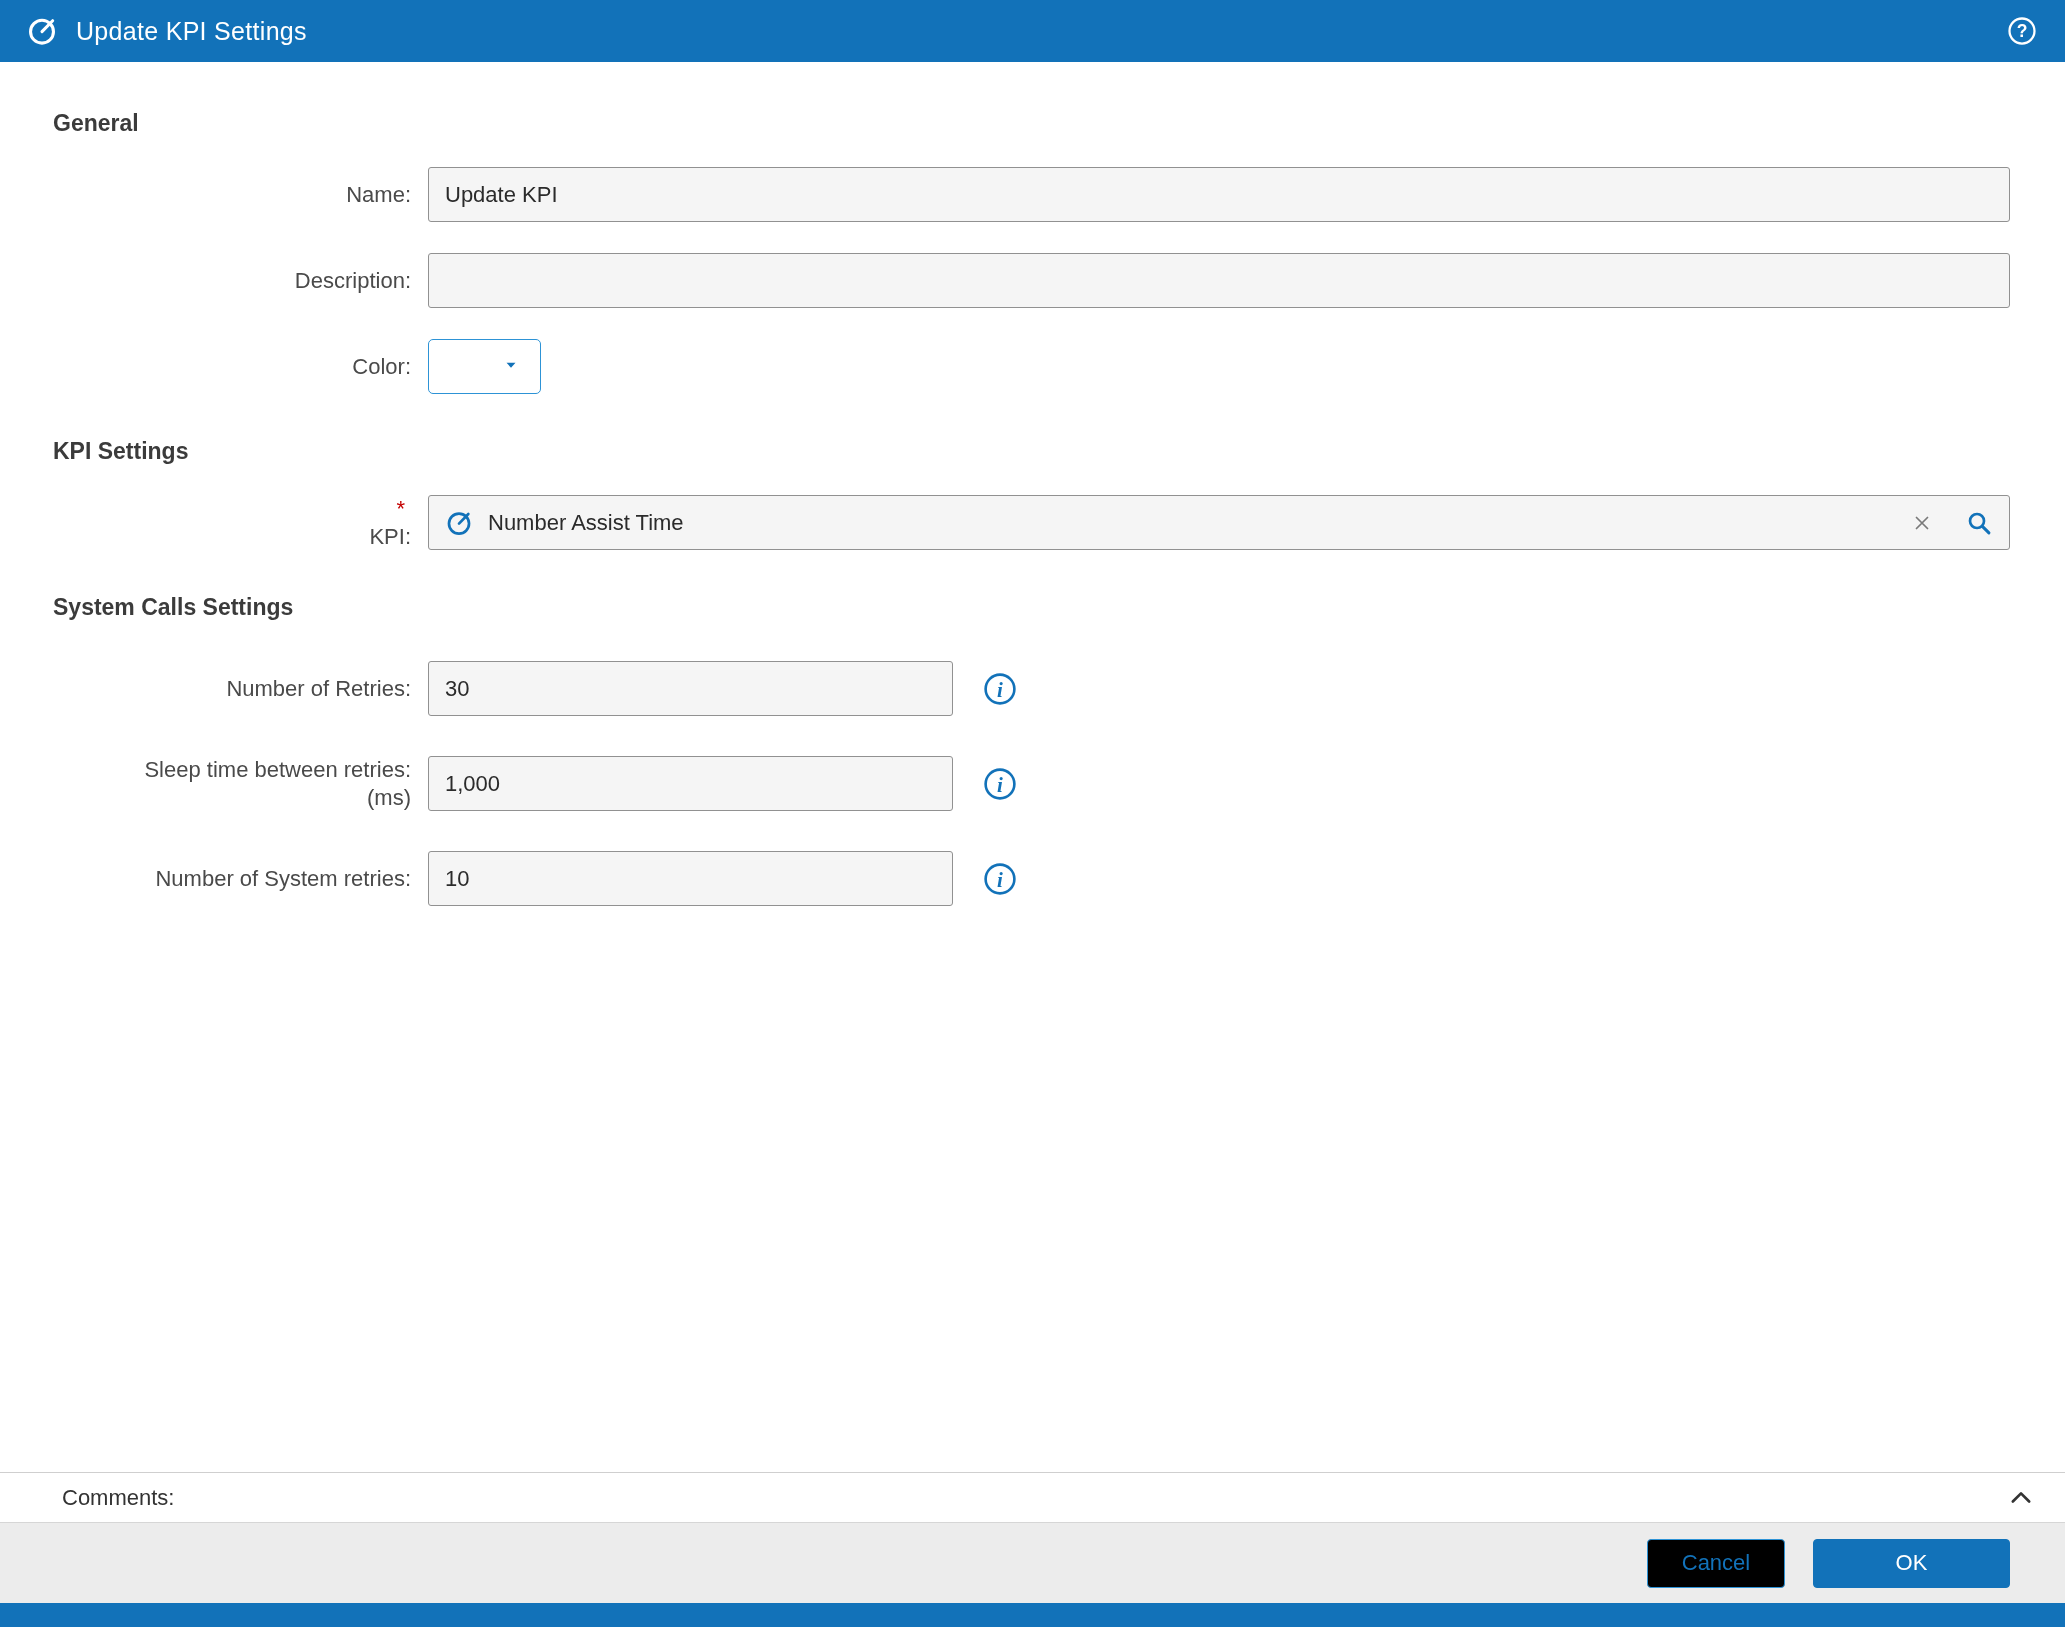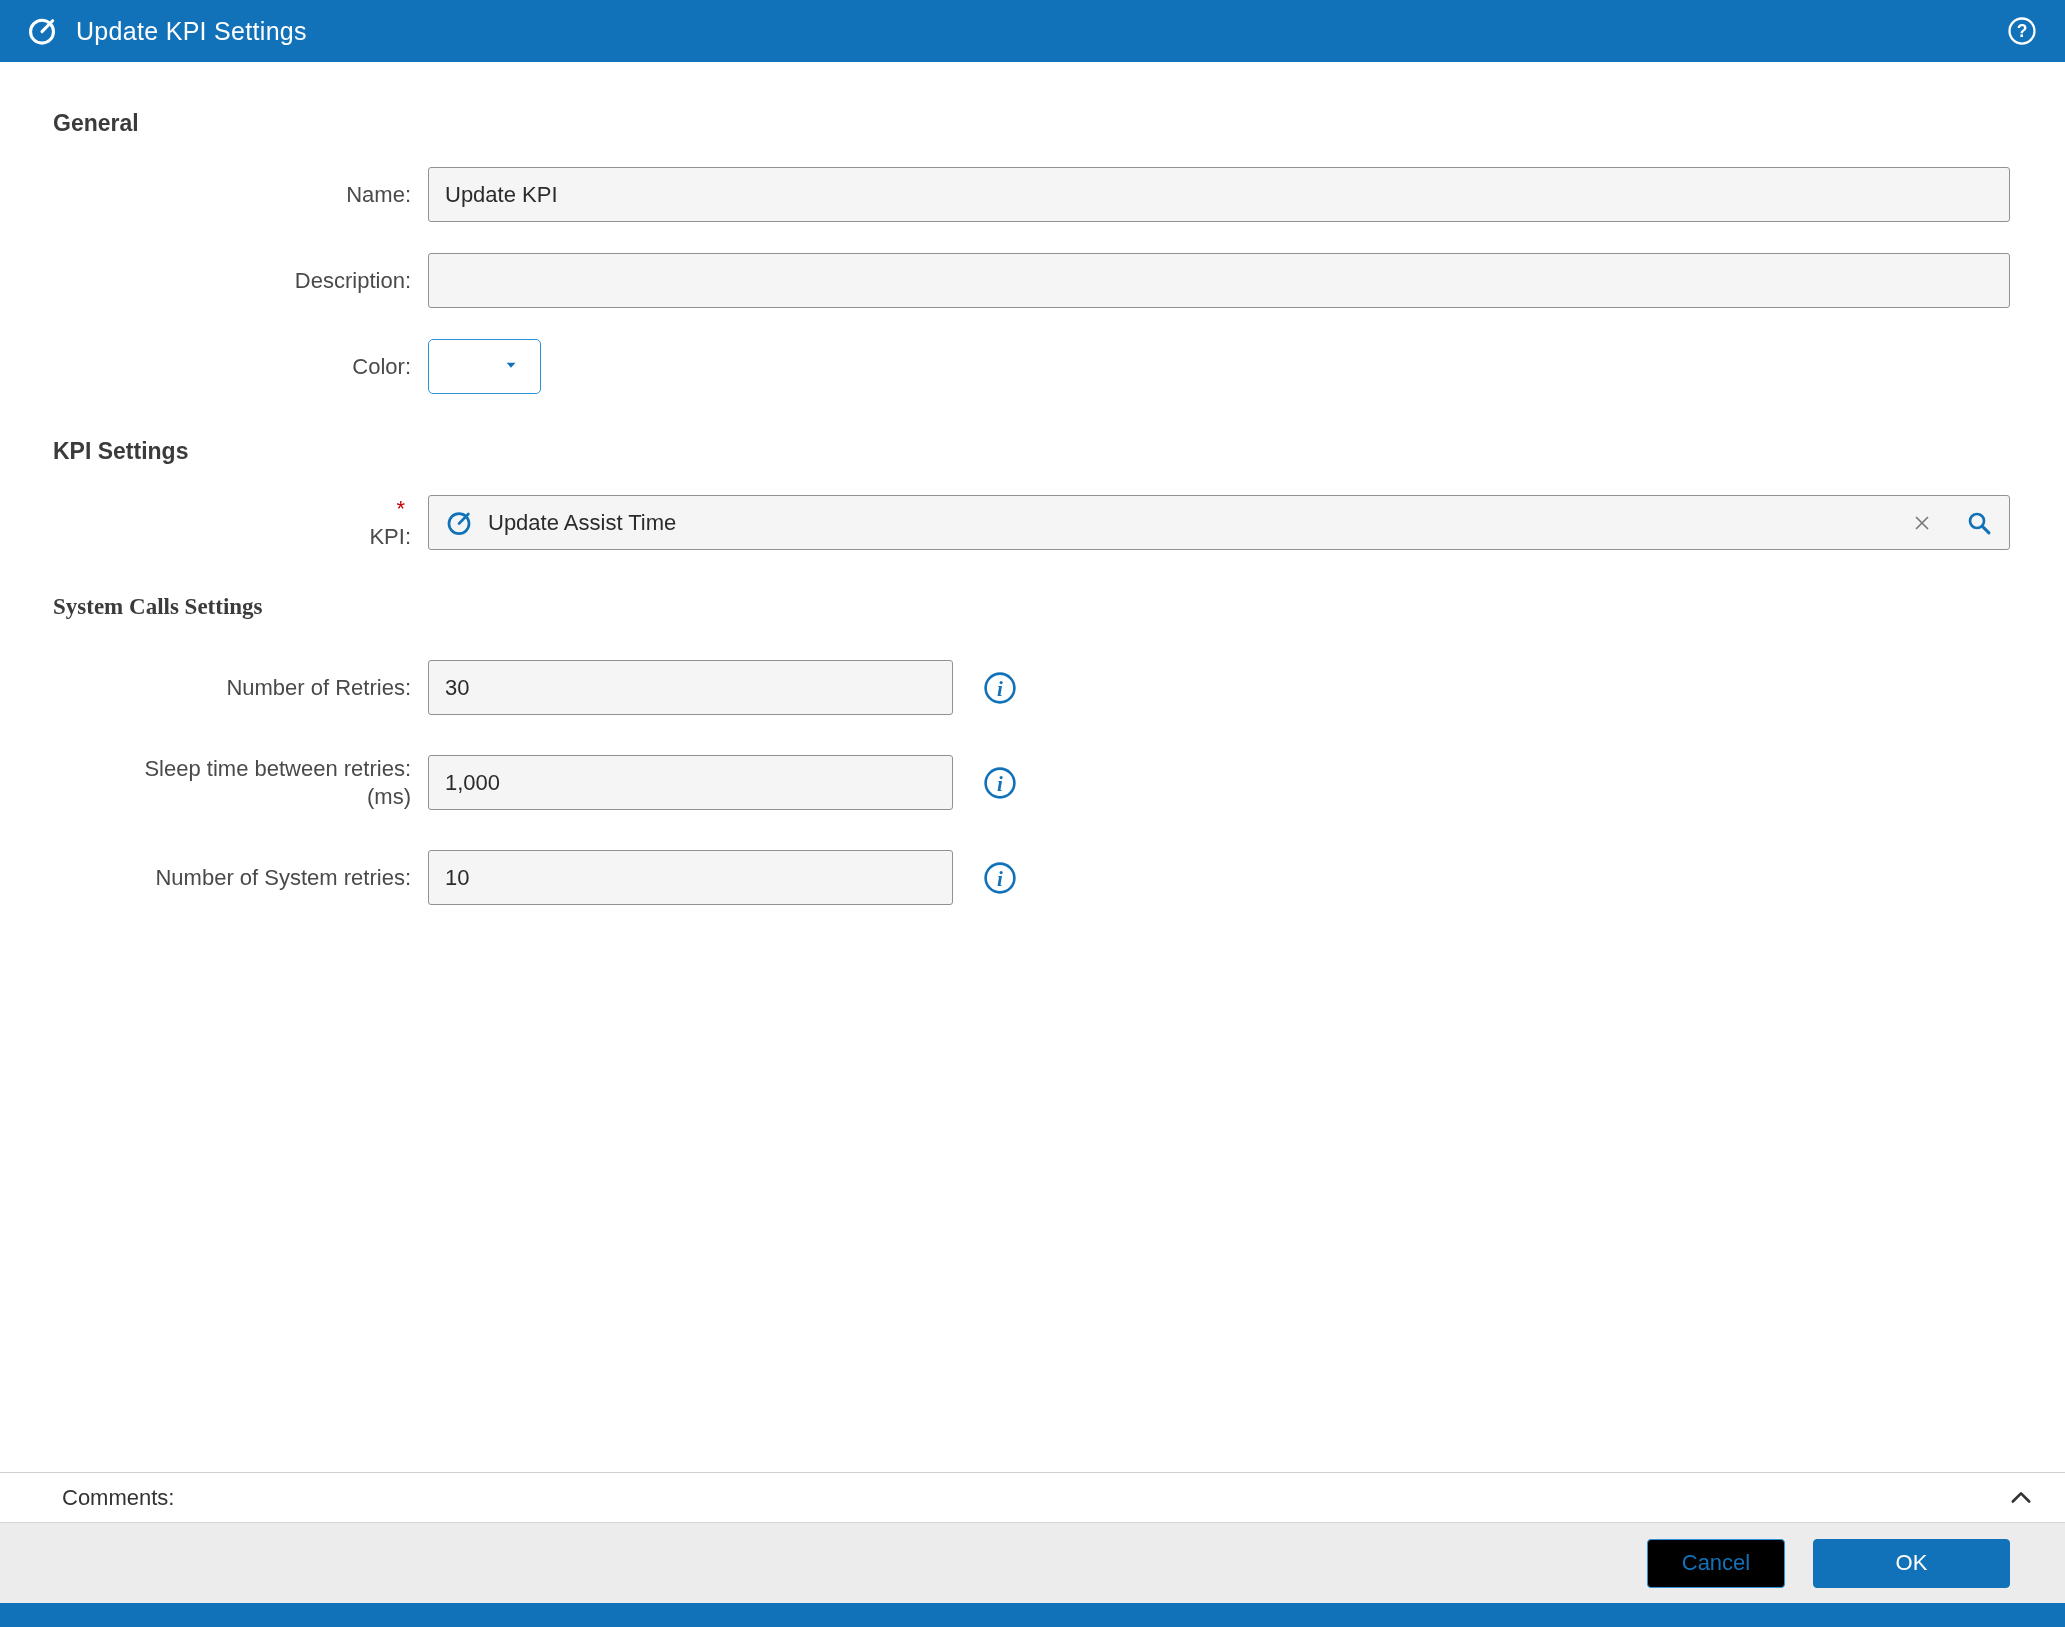--- a/index.html
+++ b/index.html
@@ -22,21 +22,21 @@
   .topbar .help { margin-left:auto; width:32px; height:32px; cursor:pointer; display:flex; align-items:center; }
 
   
   .content { flex:1 1 auto; overflow:hidden; }
   .section-title {
     font-size:23px; font-weight:600; color:#3b3b3b;
     margin:0 0 0 53px; padding:0;
   }
   #sec-general { margin-top:48px; }
   #sec-kpi { margin-top:44px; }
-  #sec-system { margin-top:44px;font-family:Liberation Serif, serif; }
+  #sec-system { margin-top:44px; }
 
   .row { display:flex; align-items:center; margin-top:31px;padding-left:23px; }
   .row.first { margin-top:30px; }
   .row.sys { margin-top:40px; }
 
   .lbl {
     flex:0 0 405px; text-align:right; padding-right:17px;
     font-size:22px; color:#4a4a4a; line-height:1.25;
   }
   .lbl .req { color:#c40000; margin-right:6px; font-size:22px; }
@@ -158,21 +158,21 @@
         </span>
       </div>
       <div class="field">
         <div class="kpi-box">
           <span class="kpi-glyph">
             <svg width="28" height="28" viewBox="0 0 24 24">
               <circle cx="12" cy="12.5" r="8.6" fill="none" stroke="#1272b9" stroke-width="2.3"></circle>
               <path d="M12 12.5 L20 4.3" stroke="#1272b9" stroke-width="2.3" stroke-linecap="round"></path>
             </svg>
           </span>
-          <span class="kpi-text">Update Assist Time</span>
+          <span class="kpi-text">Number Assist Time</span>
           <span class="clear">
             <svg width="22" height="22" viewBox="0 0 24 24">
               <path d="M6 6 L18 18 M18 6 L6 18" stroke="#7a7a7a" stroke-width="1.9" stroke-linecap="round"></path>
             </svg>
           </span>
           <span class="search">
             <svg width="28" height="28" viewBox="0 0 24 24">
               <circle cx="10.3" cy="10.3" r="6" fill="none" stroke="#1272b9" stroke-width="2.3"></circle>
               <line x1="14.9" y1="14.9" x2="20.5" y2="20.5" stroke="#1272b9" stroke-width="2.6" stroke-linecap="round"></line>
             </svg>

